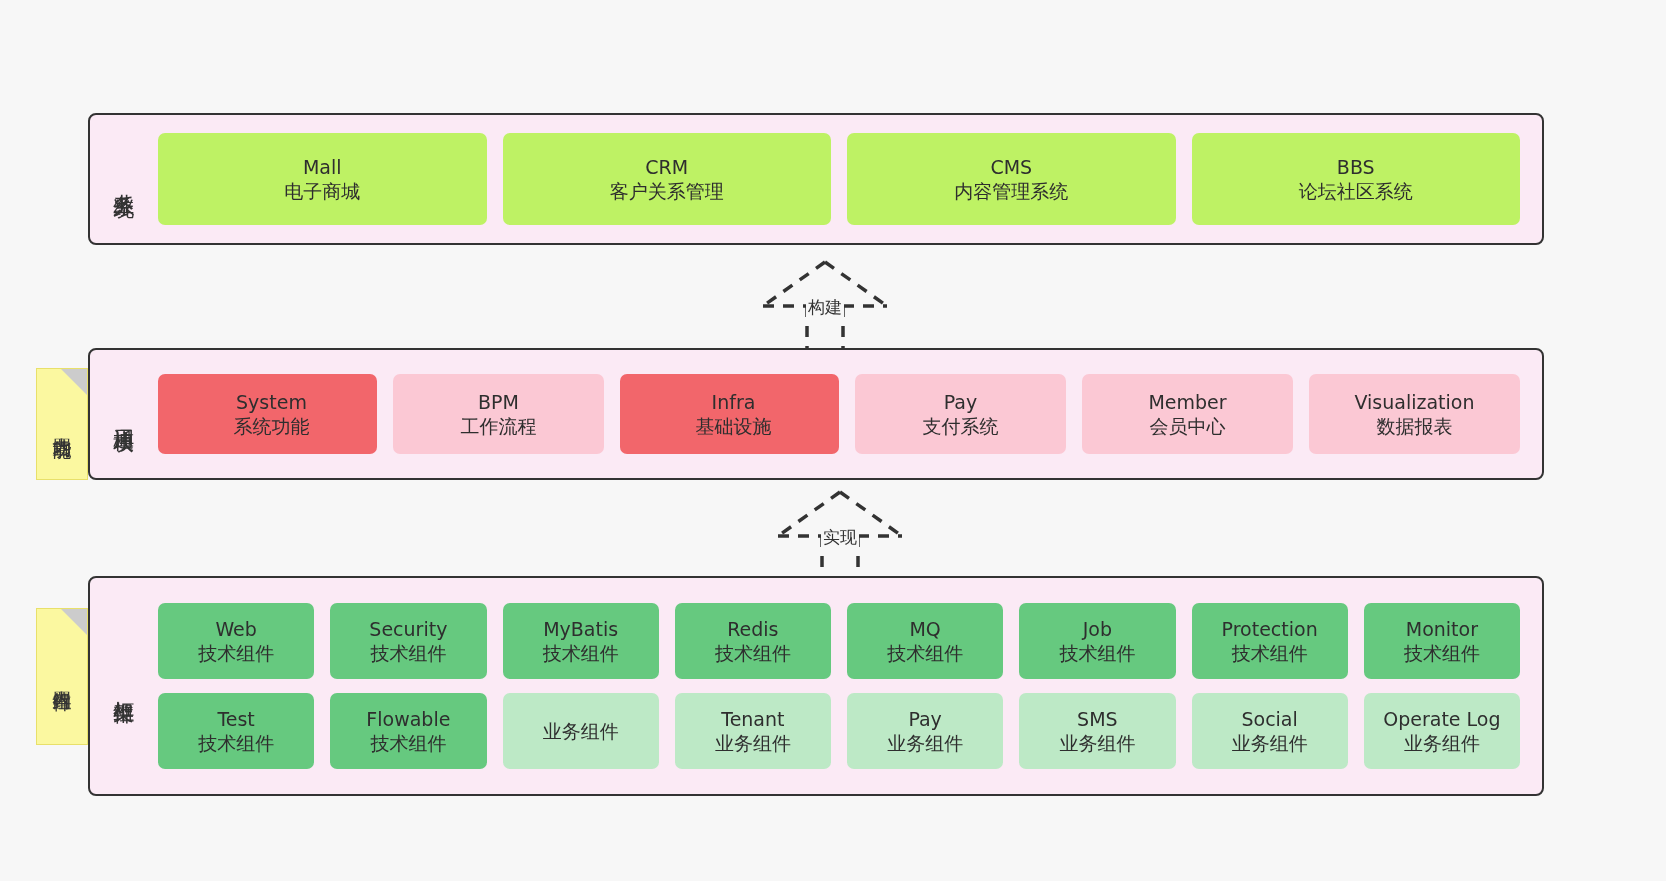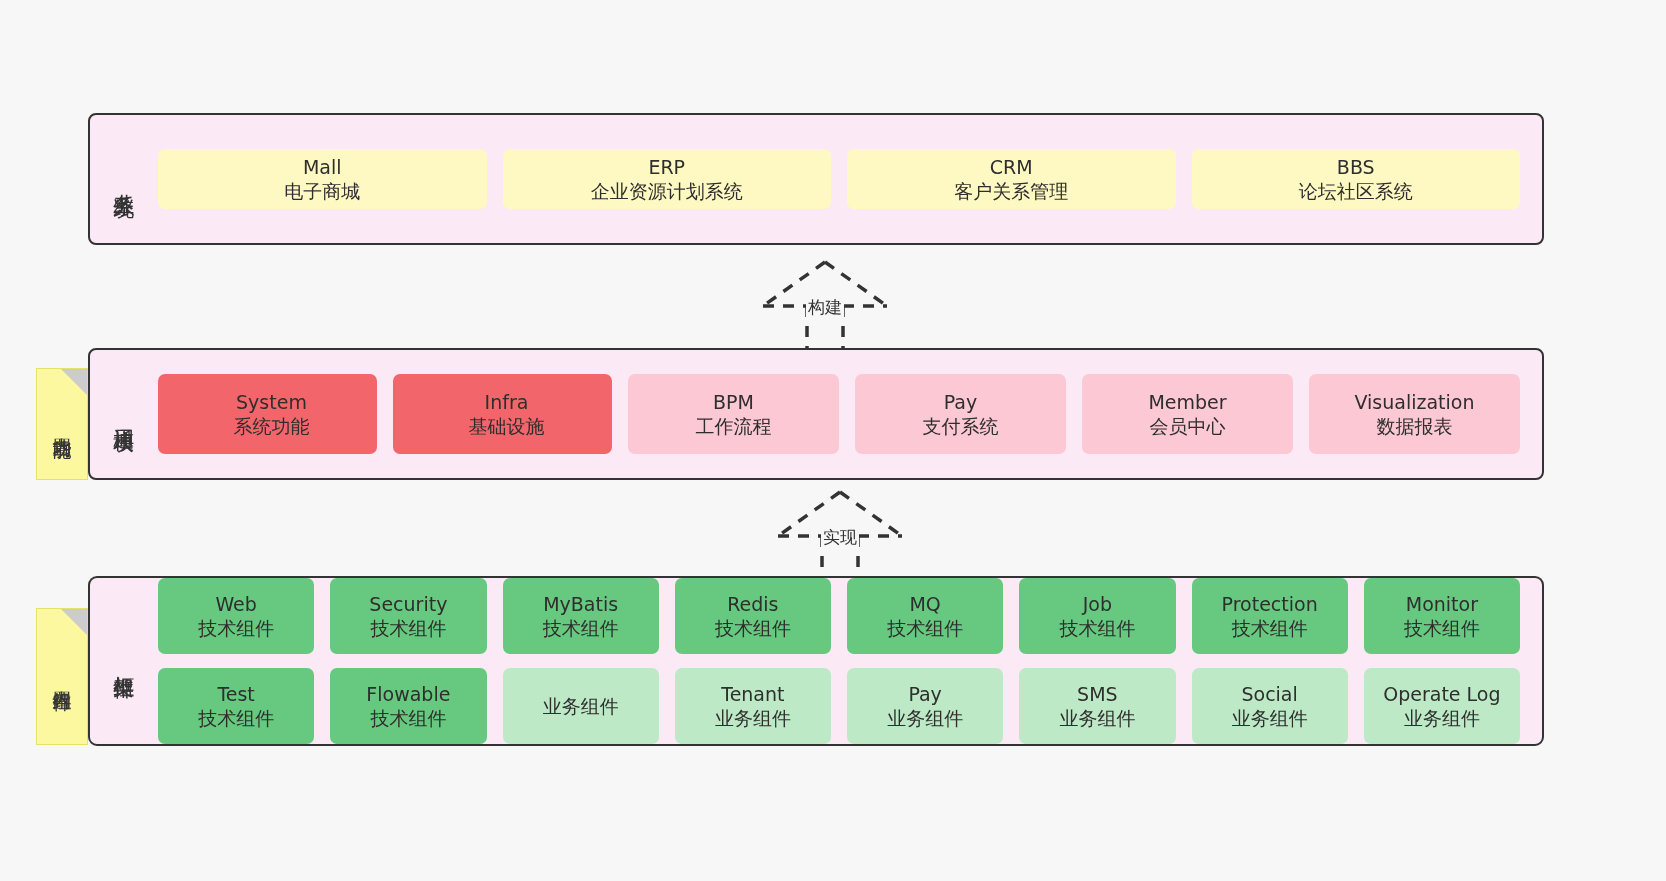--- a/index.html
+++ b/index.html
@@ -81,30 +81,30 @@
     box-sizing: border-box;
     padding: 6px 4px;
     min-width: 0;
   }
   .card .ln {
     display: block;
     white-space: nowrap;
   }
   .card .ln.wrap { white-space: normal; }
 
-  .card.blue        { background: #fef9c3; height: 60px; }
+  .card.blue        { background: #bef264; height: 92px; }
   .card.red         { background: #f2666b; height: 80px; padding-left: 12px; }
   .card.pink        { background: #fbc8d4; height: 80px; }
   .card.green       { background: #66c97f; height: 76px; }
   .card.lightgreen  { background: #bde9c6; height: 76px; }
 
   
   #layer-business  { left: 88px;  top: 113px; width: 1456px; height: 132px; }
   #layer-modules   { left: 88px;  top: 348px; width: 1456px; height: 132px; }
-  #layer-framework { left: 88px;  top: 576px; width: 1456px; height: 170px; border-radius: 9px; }
+  #layer-framework { left: 88px;  top: 576px; width: 1456px; height: 220px; }
 
   
   .note {
     position: absolute;
     background: #fbf8a0;
     border: 1px solid #e8e06a;
     box-sizing: border-box;
     display: flex;
     align-items: center;
     justify-content: center;
@@ -157,26 +157,26 @@
 
   <div class="layer" id="layer-business">
     <div class="layer-title">业务系统</div>
     <div class="layer-body">
 
       <div class="card blue">
         <span class="ln">Mall</span>
         <span class="ln">电子商城</span>
       </div>
       <div class="card blue">
-        <span class="ln">ERP</span>
-        <span class="ln">企业资源计划系统</span>
-      </div>
-      <div class="card blue">
         <span class="ln">CRM</span>
         <span class="ln">客户关系管理</span>
+      </div>
+      <div class="card blue">
+        <span class="ln">CMS</span>
+        <span class="ln">内容管理系统</span>
       </div>
       <div class="card blue">
         <span class="ln">BBS</span>
         <span class="ln">论坛社区系统</span>
       </div>
 
     </div>
   </div>
 
   <div class="arrow" id="arrow-build">
@@ -197,27 +197,27 @@
   </div>
 
   <div class="layer" id="layer-modules">
     <div class="layer-title">通用模块</div>
     <div class="layer-body">
 
       <div class="card red">
         <span class="ln">System</span>
         <span class="ln">系统功能</span>
       </div>
+      <div class="card pink">
+        <span class="ln">BPM</span>
+        <span class="ln">工作流程</span>
+      </div>
       <div class="card red">
         <span class="ln">Infra</span>
         <span class="ln">基础设施</span>
-      </div>
-      <div class="card pink">
-        <span class="ln">BPM</span>
-        <span class="ln">工作流程</span>
       </div>
       <div class="card pink">
         <span class="ln">Pay</span>
         <span class="ln">支付系统</span>
       </div>
       <div class="card pink">
         <span class="ln">Member</span>
         <span class="ln">会员中心</span>
       </div>
       <div class="card pink">

